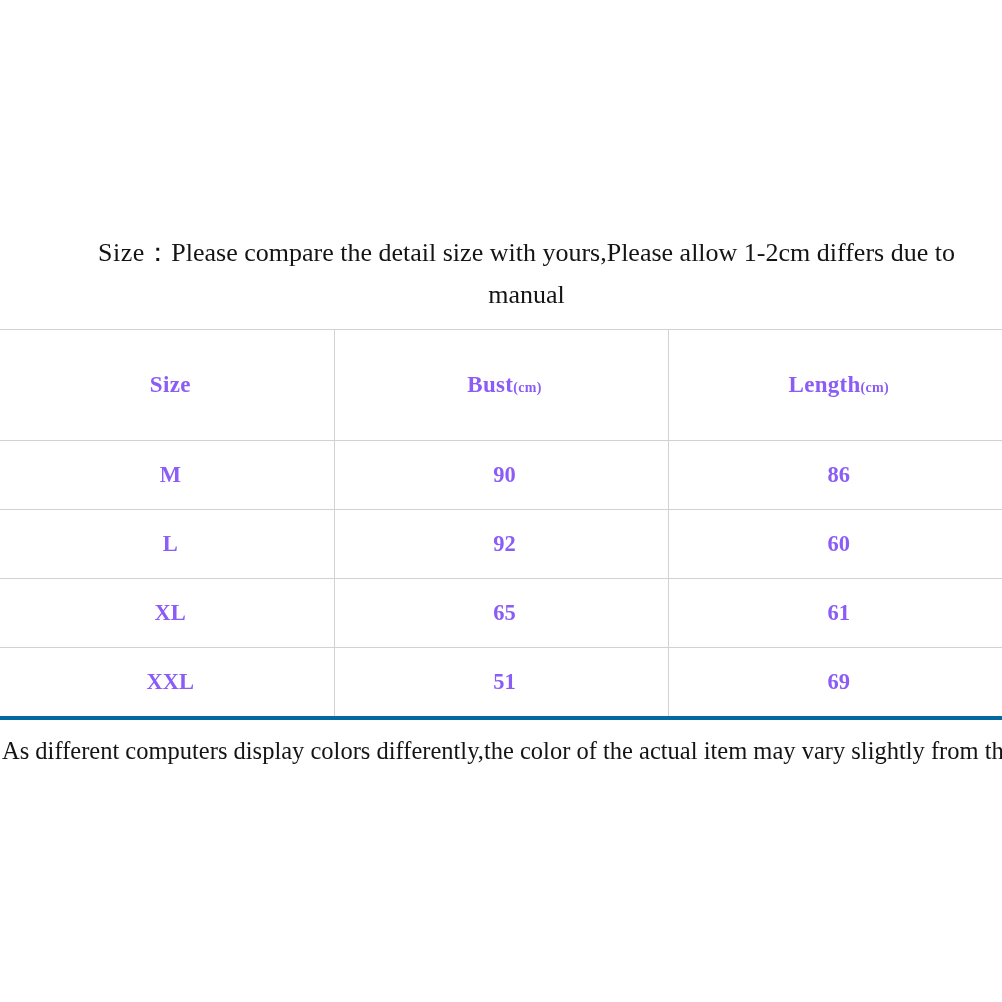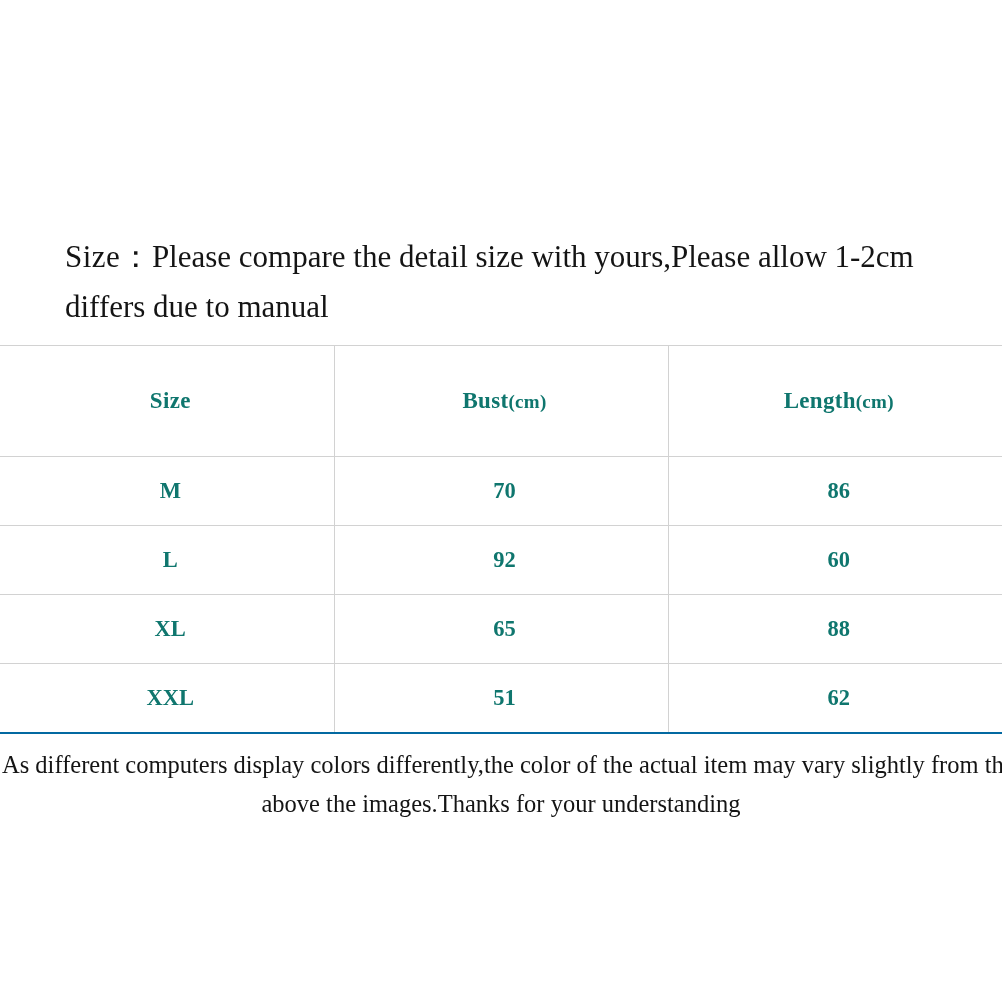--- a/index.html
+++ b/index.html
@@ -20,26 +20,26 @@
     height: 1002px;
     box-sizing: border-box;
   }
   .content {
     position: absolute;
     left: 0;
     top: 232px;
     width: 1002px;
   }
   .intro {
-    font-size: 31px;
+    font-size: 26px;
     line-height: 1.62;
     color: #141414;
     padding: 0 14px 0 19px;
     box-sizing: border-box;
-    text-align: left;
+    text-align: center;
   }
   .intro .intro-line1 {
     display: block;
     padding-left: 46px;
     text-indent: 0;
   }
   .intro .intro-line2 {
     display: block;
     padding-left: 110px;
   }
@@ -53,38 +53,38 @@
     table-layout: fixed;
   }
   table.size-table col.c1 { width: 334px; }
   table.size-table col.c2 { width: 334px; }
   table.size-table col.c3 { width: 334px; }
   table.size-table td {
     border: 1px solid #d2d2d2;
     text-align: center;
     vertical-align: middle;
     font-weight: bold;
-    color: #0f766e;
+    color: #8b5cf6;
     padding-left: 8px;
   }
   table.size-table tr.header-row td {
     height: 108px;
     font-size: 23px;
     letter-spacing: 0.3px;
   }
   table.size-table tr.data-row td {
     height: 66px;
     font-size: 22.5px;
   }
   table.size-table td.col-first { border-left: none; }
   table.size-table td.col-last { border-right: none; }
   table.size-table tr.header-row td { border-top: 1px solid #d2d2d2; }
-  table.size-table tr.last-row td { border-bottom: 2px solid #0369a1; }
+  table.size-table tr.last-row td { border-bottom: 4px solid #0369a1; }
   .unit-small {
-    font-size: 19px;
+    font-size: 14px;
   }
   .footer-note {
     font-size: 24.5px;
     line-height: 1.58;
     color: #141414;
     margin-top: 12px;
     text-align: center;
     padding: 0 2px;
   }
   .footer-note .fn-line1 {
@@ -114,40 +114,39 @@
           <col class="c3">
       </colgroup>
       <tbody>
         <tr class="header-row">
           <td class="col-first">Size</td>
           <td><span>Bust</span><span class="unit-small">(cm)</span></td>
           <td class="col-last"><span>Length</span><span class="unit-small">(cm)</span></td>
         </tr>
         <tr class="data-row">
           <td class="col-first">M</td>
-          <td>70</td>
+          <td>90</td>
           <td class="col-last">86</td>
         </tr>
         <tr class="data-row">
           <td class="col-first">L</td>
           <td>92</td>
           <td class="col-last">60</td>
         </tr>
         <tr class="data-row">
           <td class="col-first">XL</td>
           <td>65</td>
-          <td class="col-last">88</td>
+          <td class="col-last">61</td>
         </tr>
         <tr class="data-row last-row">
           <td class="col-first">XXL</td>
           <td>51</td>
-          <td class="col-last">62</td>
+          <td class="col-last">69</td>
         </tr>
       </tbody>
     </table>
 
     <div class="footer-note">
       <span class="fn-line1">As different computers display colors differently,the color of the actual item may vary slightly from the</span>
-      <span class="fn-line2">above the images.Thanks for your understanding</span>
     </div>
 
   </div>
 </div>
 
 </body></html>

